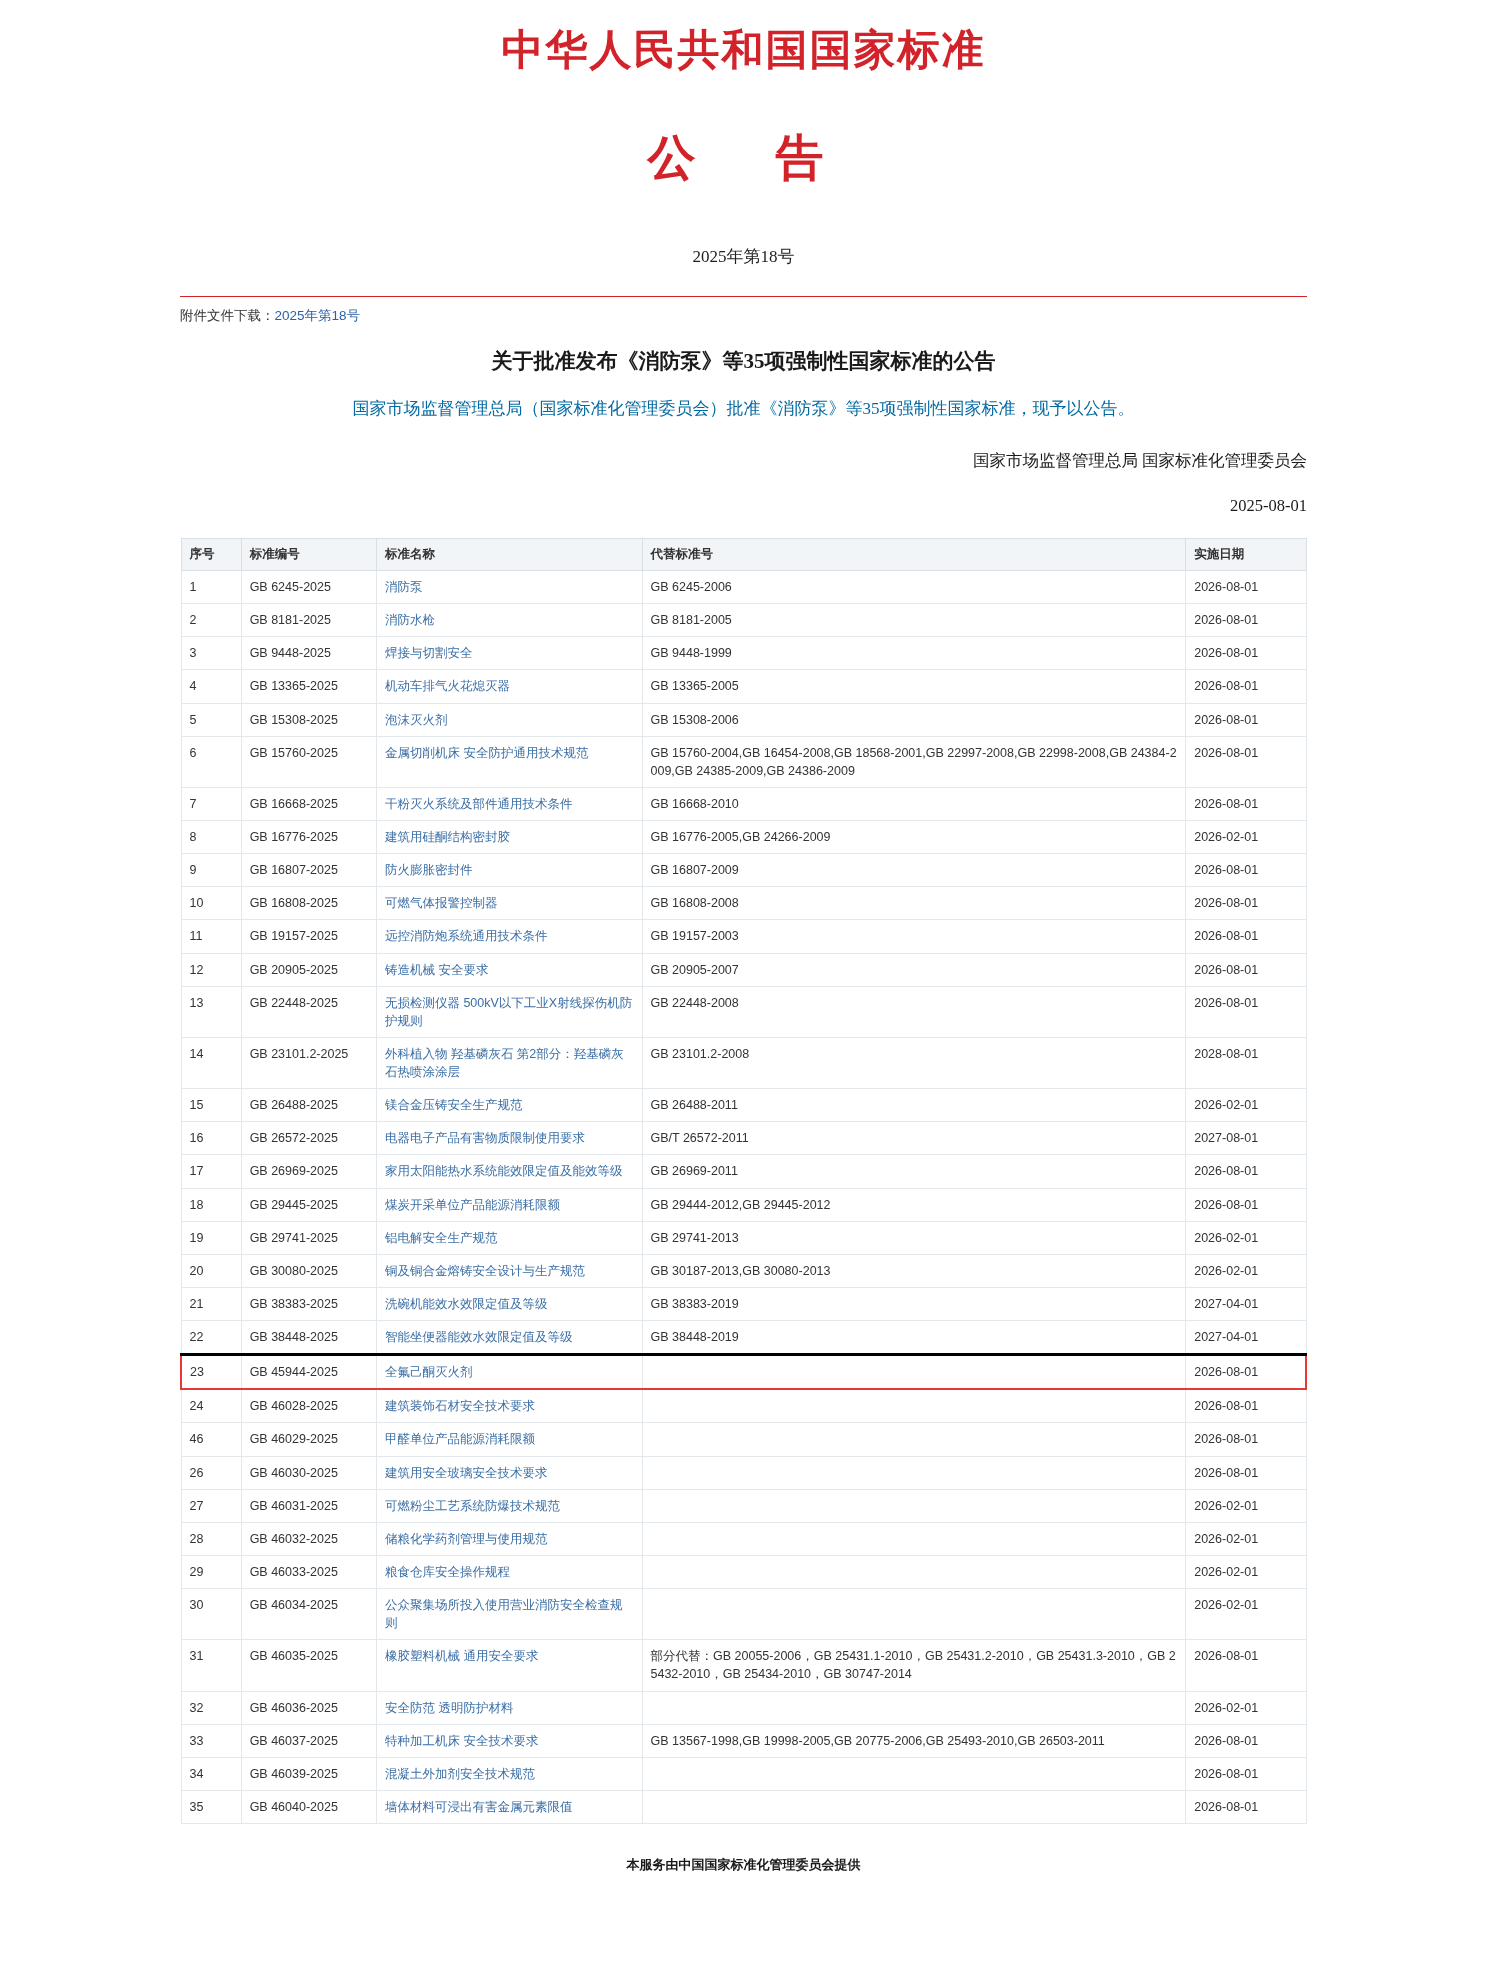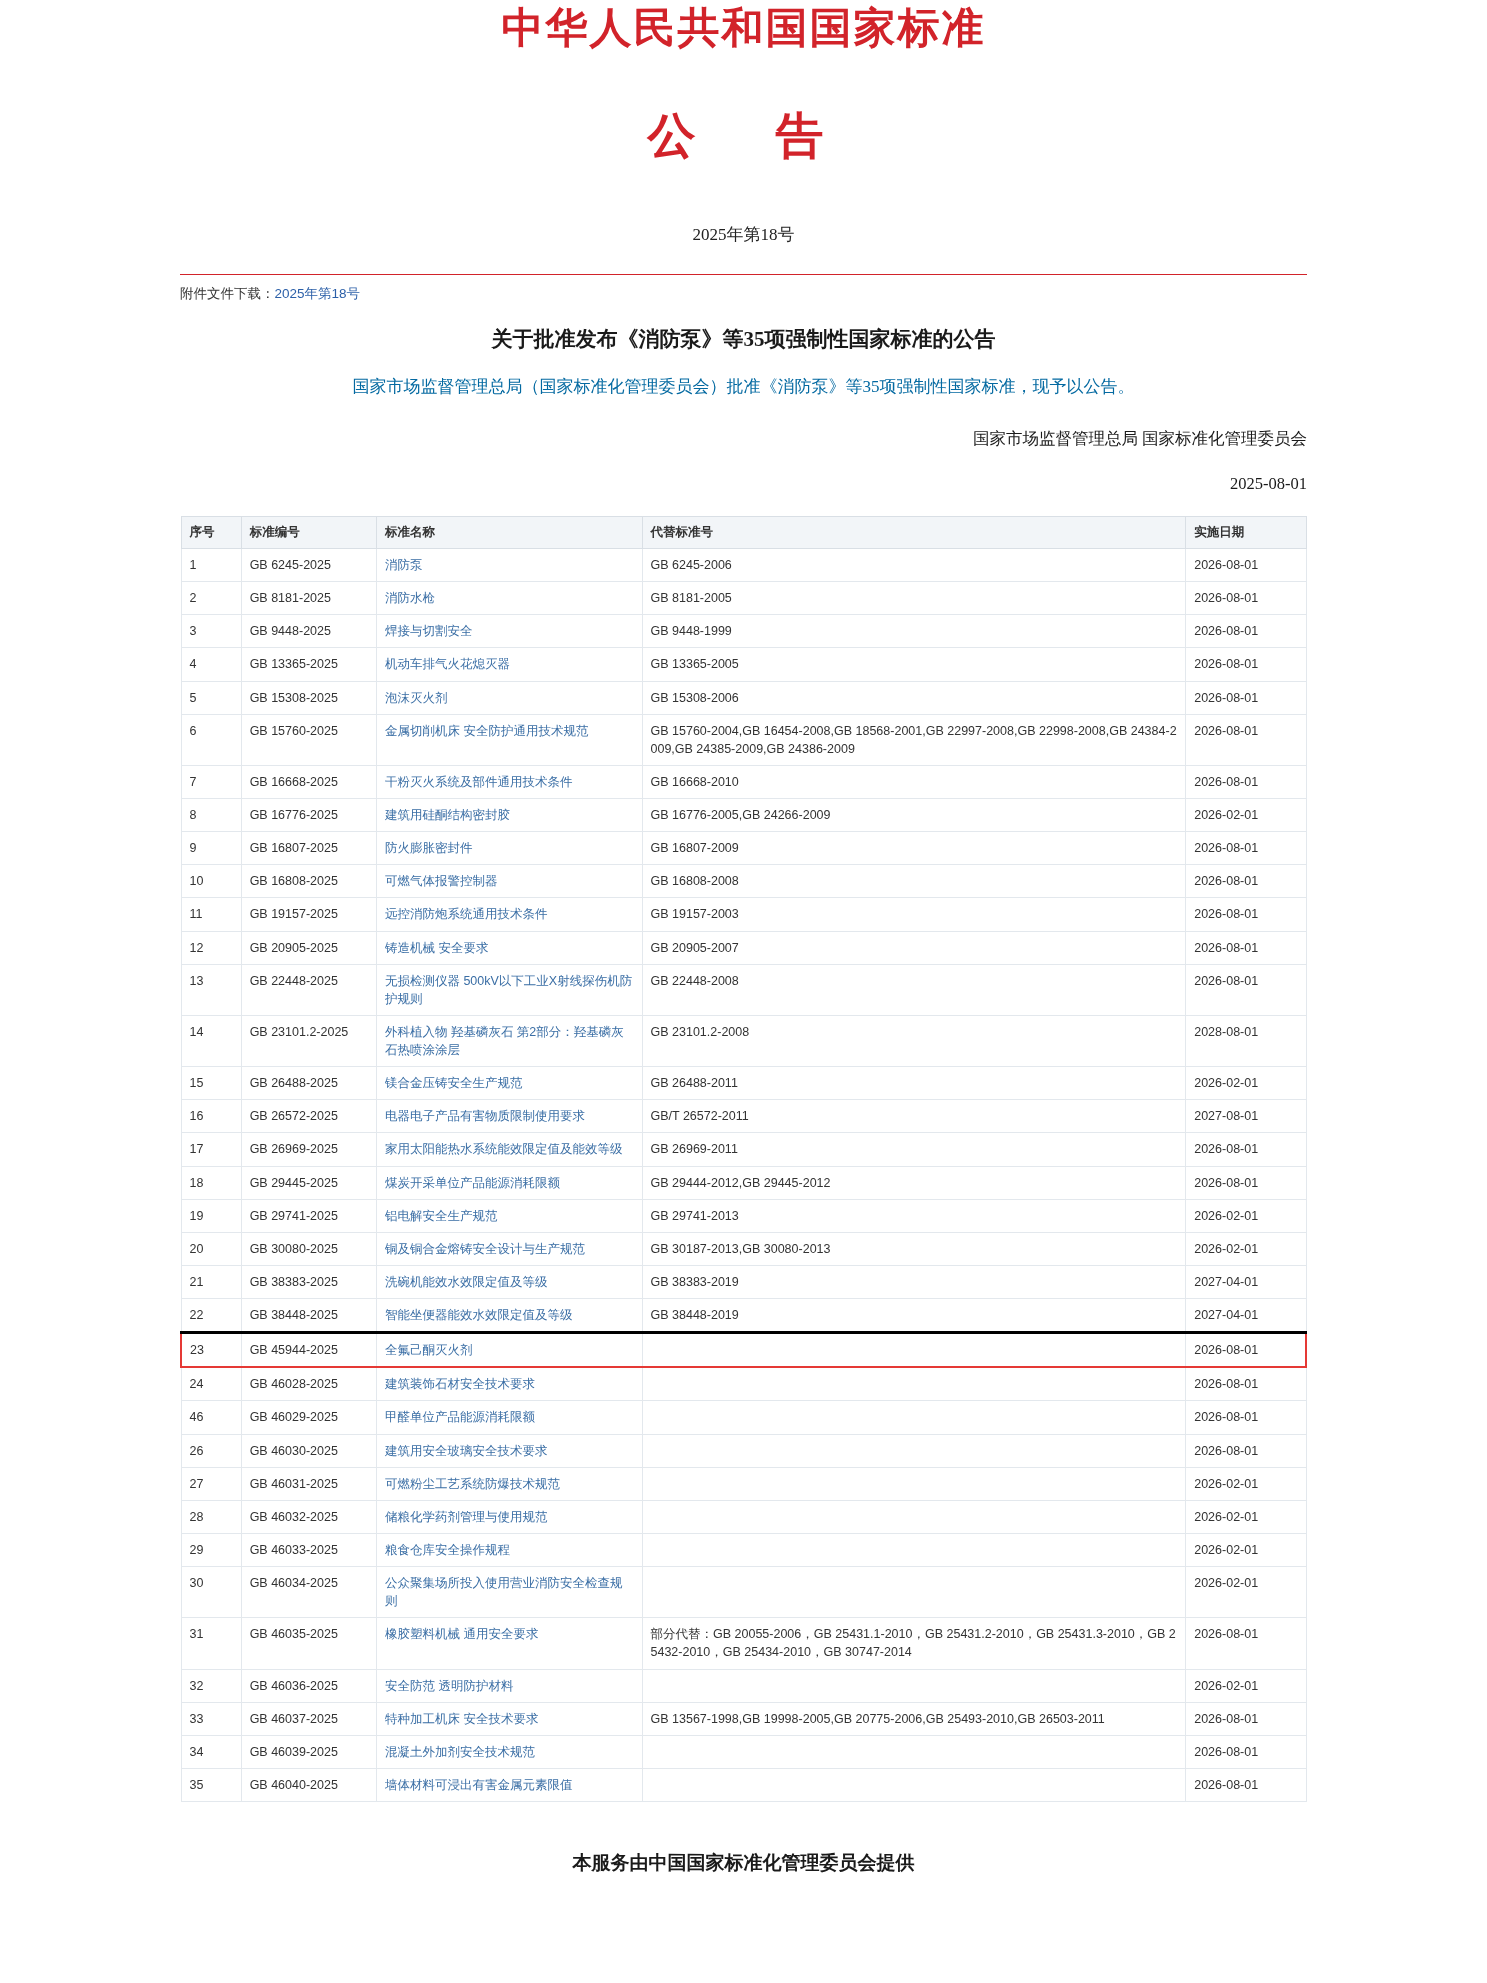--- a/index.html
+++ b/index.html
@@ -18,20 +18,21 @@
     padding: 0;
     position: relative;
   }
   .title-main {
     text-align: center;
     color: #d2232a;
     font-family: "Liberation Serif", serif;
     font-weight: bold;
     font-size: 42px;
     letter-spacing: 2px;
+    padding-top: 22px;
   }
   .title-sub {
     text-align: center;
     color: #d2232a;
     font-family: "Liberation Serif", serif;
     font-weight: bold;
     font-size: 48px;
     letter-spacing: 16px;
     padding-top: 48px;
   }
@@ -116,23 +117,23 @@
   table.std td.date { color:#333;margin-top:8px; }
   tr.highlight td {
     border-top: 3px solid #000000;
     border-bottom: 2px solid #e53935;
   }
   tr.highlight td:first-child { border-left: 2px solid #e53935; }
   tr.highlight td:last-child { border-right: 2px solid #e53935; }
   .footer {
     text-align: center;
     font-weight: bold;
-    font-size: 19px;
+    font-size: 13px;
     color: #1a1a1a;
-    margin-top: 48px;
+    margin-top: 32px;
     padding-bottom: 30px;
     font-family: Liberation Sans, sans-serif;
   }
   col.c1 { width: 48px; }
   col.c2 { width: 108px; }
   col.c3 { width: 212px; }
   col.c4 { width: 434px; }
   col.c5 { width: 96px; }
 </style>
 </head>

